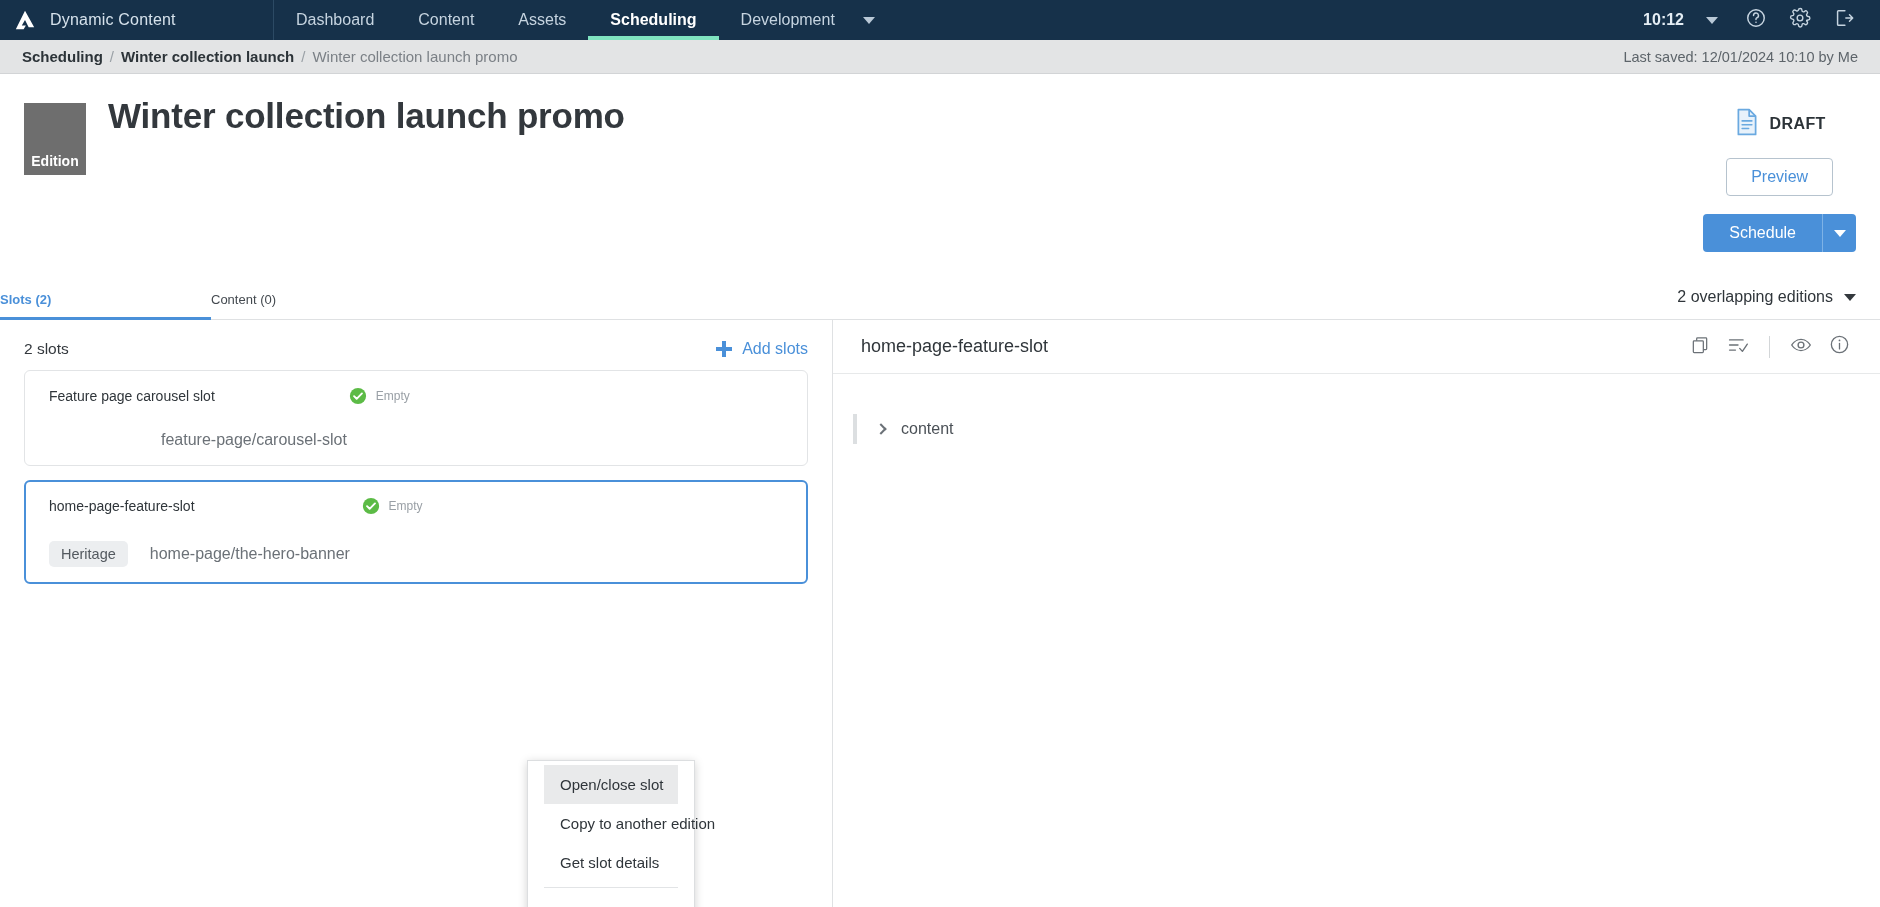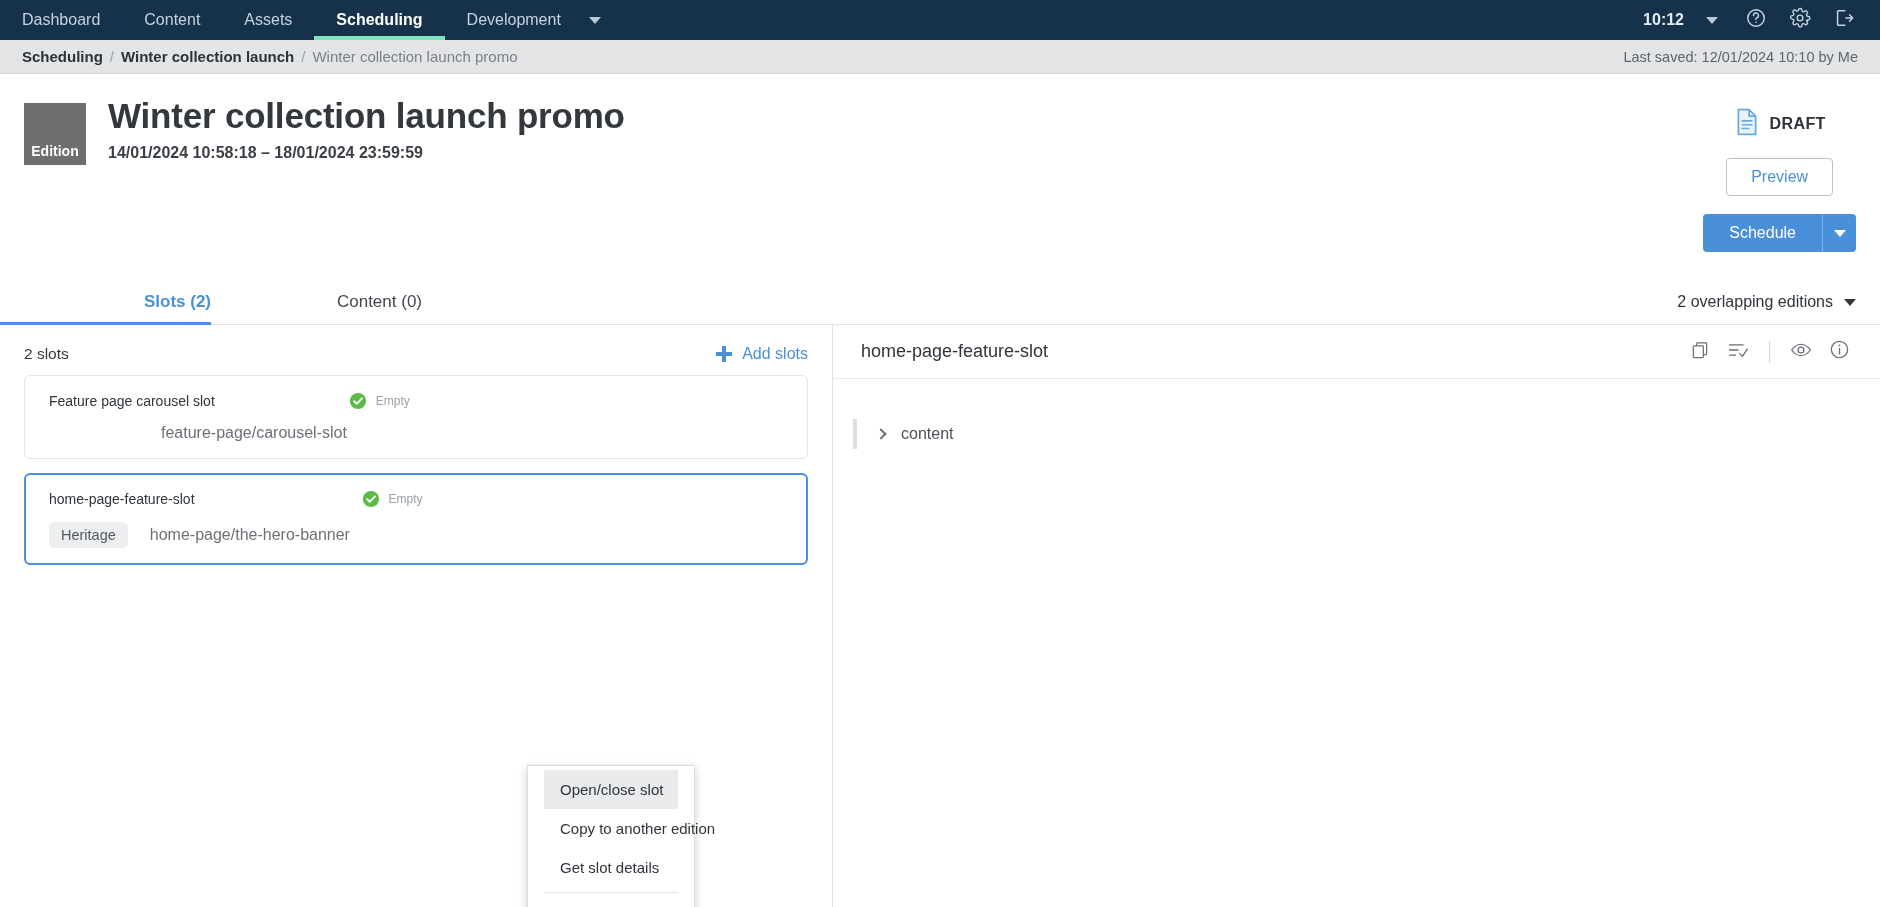--- a/index.html
+++ b/index.html
@@ -89,21 +89,21 @@
   .crumb-sep { color: #9aa0a6; margin: 0 7px; }
   .saved-info { margin-left: auto; color: #5d646a; font-size: 14.5px; }
 
   
   .titlearea {
     padding: 22px 24px 0 24px;
     display: flex; align-items: flex-start;
     background: #fff;
   }
   .edition-badge {
-    width: 62px; height: 62px;
+    width: 62px; height: 72px;
     background: #6e6e6e;
     color: #fff;
     display: flex; align-items: flex-end; justify-content: center;
     font-size: 14px; font-weight: bold;
     padding-bottom: 6px;
     flex: 0 0 62px;
     margin-top: 7px;
   }
   .title-block { margin-left: 22px; }
   .page-title {
@@ -161,22 +161,22 @@
   .tabsrow {
     display: flex; align-items: flex-end;
     border-bottom: 1px solid #dfe1e3;
     margin-top: 26px;
     padding: 0 24px 0 0;
     position: relative;
   }
   .tab {
     padding: 14px 0 12px 0;
     width: 211px;
-    text-align: right;
-    font-size: 17px;
+    text-align: left;
+    font-size: 13px;
     color: #43494f;
     cursor: pointer;
     position: relative;
   }
   .tab.active { color: #4a90d9; font-weight: bold; }
   .tab.active::after {
     content: ""; position: absolute; left: 0; right: 0; bottom: -1px;
     height: 3px; background: #4a90d9;
   }
   .overlap-note {
@@ -239,21 +239,21 @@
   .slot-row1 { display: flex; align-items: center; }
   .slot-name { font-size: 14px; color: #2f353a; }
   .slot-status {
     display: flex; align-items: center; gap: 9px;
     margin-left: 134px;
   }
   .check-icon { width: 18px; height: 18px; flex: 0 0 18px; }
   .status-txt { color: #9aa0a6; font-size: 12px; }
   .slot-row2 {
     display: flex; align-items: center;
-    margin-top: 14px;
+    margin-top: 26px;
     text-align: center;
   }
   .tag-chip {
     background: #eceef0; color: #53595f;
     font-size: 14.5px;
     border-radius: 5px;
     padding: 5px 12px;
   }
   .slot-path {
     color: #6b7177; font-size: 16px;
@@ -314,20 +314,28 @@
     transform: rotate(45deg);
     margin-right: 16px;
     flex: 0 0 8px;
   }
   .tree-label { font-size: 16px; color: #4b5157; }
 </style>
 </head>
 <body>
 
 <div class="topnav">
+  <div class="nav-brand">
+    <span class="brand-logo">
+      <svg viewBox="0 0 24 24" width="22" height="22">
+        <path d="M12 2 L22 20 L16 20 L12 12 L8.5 18 L13 18 L10.5 22 L2 22 Z" fill="#ffffff"></path>
+      </svg>
+    </span>
+    <span class="brand-label">Dynamic Content</span>
+  </div>
 
 
   <div class="nav-items">
     <div class="nav-item">
       <span>Dashboard</span>
     </div>
     <div class="nav-item">
       <span>Content</span>
     </div>
     <div class="nav-item">
@@ -383,21 +391,20 @@
   <span class="crumb last">Winter collection launch promo</span>
   <span class="saved-info">Last saved: 12/01/2024 10:10 by Me</span>
 </div>
 
 <div class="titlearea">
   <div class="edition-badge">
     <span>Edition</span>
   </div>
   <div class="title-block">
     <div class="page-title">Winter collection launch promo</div>
-    <div class="title-dates">14/01/2024 10:58:18  –  18/01/2024 23:59:59</div>
   </div>
   <div class="title-actions">
     <div class="status-chip">
       <span>
         <svg width="26" height="28" viewBox="0 0 24 26">
           <path d="M4 1.5h10l6 6v17H4z" fill="#e8f2fb" stroke="#6aa9e0" stroke-width="1.6" stroke-linejoin="round"></path>
           <path d="M14 1.5v6h6" fill="none" stroke="#6aa9e0" stroke-width="1.6" stroke-linejoin="round"></path>
           <path d="M7.5 12h9M7.5 15.5h9M7.5 19h6" stroke="#6aa9e0" stroke-width="1.5" stroke-linecap="round"></path>
         </svg>
       </span>

